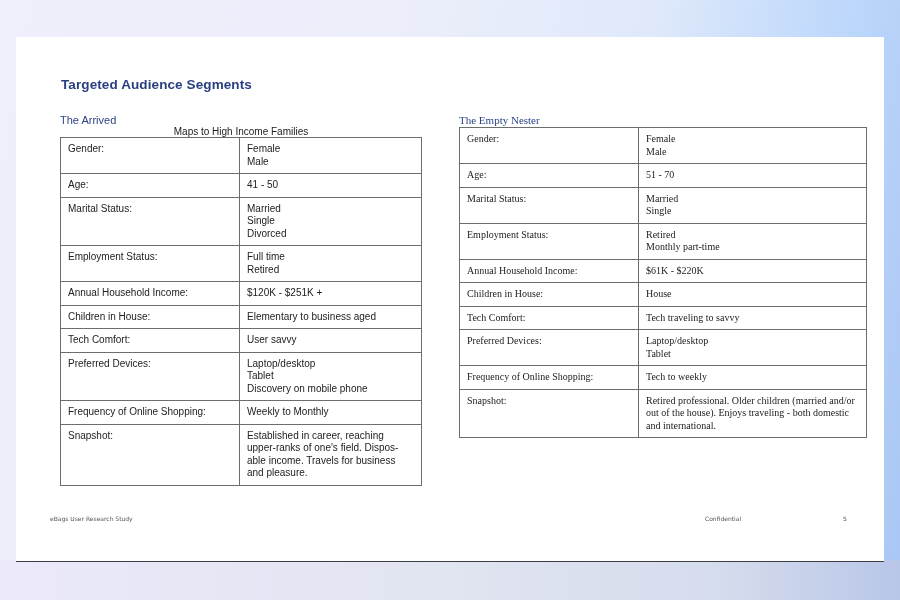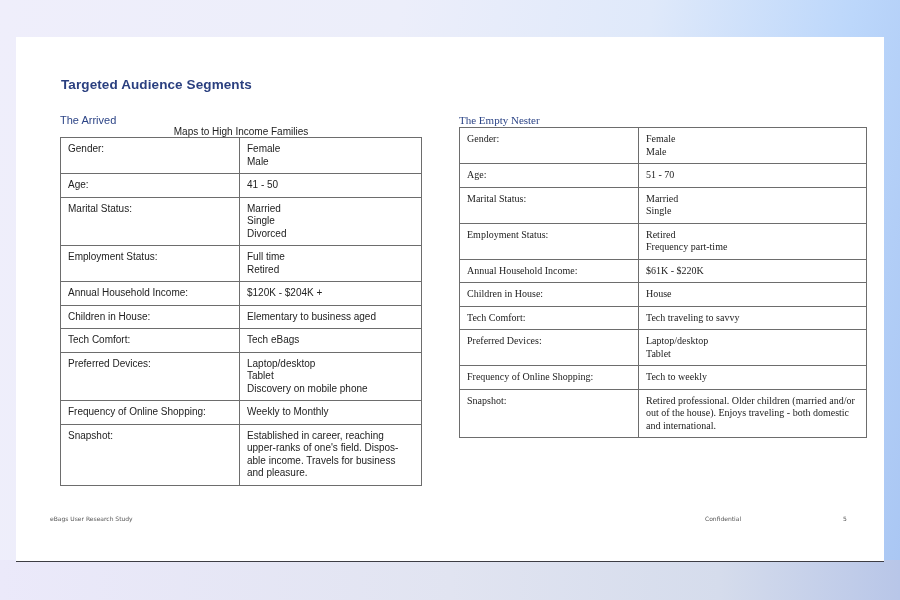--- a/index.html
+++ b/index.html
@@ -84,33 +84,33 @@
           <tr>
             <td class="label">Employment Status:</td>
             <td>
               <div>Full time</div>
               <div>Retired</div>
             </td>
           </tr>
           <tr>
             <td class="label">Annual Household Income:</td>
             <td>
-              <div>$120K - $204K +</div>
+              <div>$120K - $251K +</div>
             </td>
           </tr>
           <tr>
             <td class="label">Children in House:</td>
             <td>
               <div>Elementary to business aged</div>
             </td>
           </tr>
           <tr>
             <td class="label">Tech Comfort:</td>
             <td>
-              <div>Tech eBags</div>
+              <div>User savvy</div>
             </td>
           </tr>
           <tr>
             <td class="label">Preferred Devices:</td>
             <td>
               <div>Laptop/desktop</div>
               <div>Tablet</div>
               <div>Discovery on mobile phone</div>
             </td>
           </tr>
@@ -151,21 +151,21 @@
             <td class="label">Marital Status:</td>
             <td>
               <div>Married</div>
               <div>Single</div>
             </td>
           </tr>
           <tr>
             <td class="label">Employment Status:</td>
             <td>
               <div>Retired</div>
-              <div>Frequency part-time</div>
+              <div>Monthly part-time</div>
             </td>
           </tr>
           <tr>
             <td class="label">Annual Household Income:</td>
             <td>
               <div>$61K - $220K</div>
             </td>
           </tr>
           <tr>
             <td class="label">Children in House:</td>

